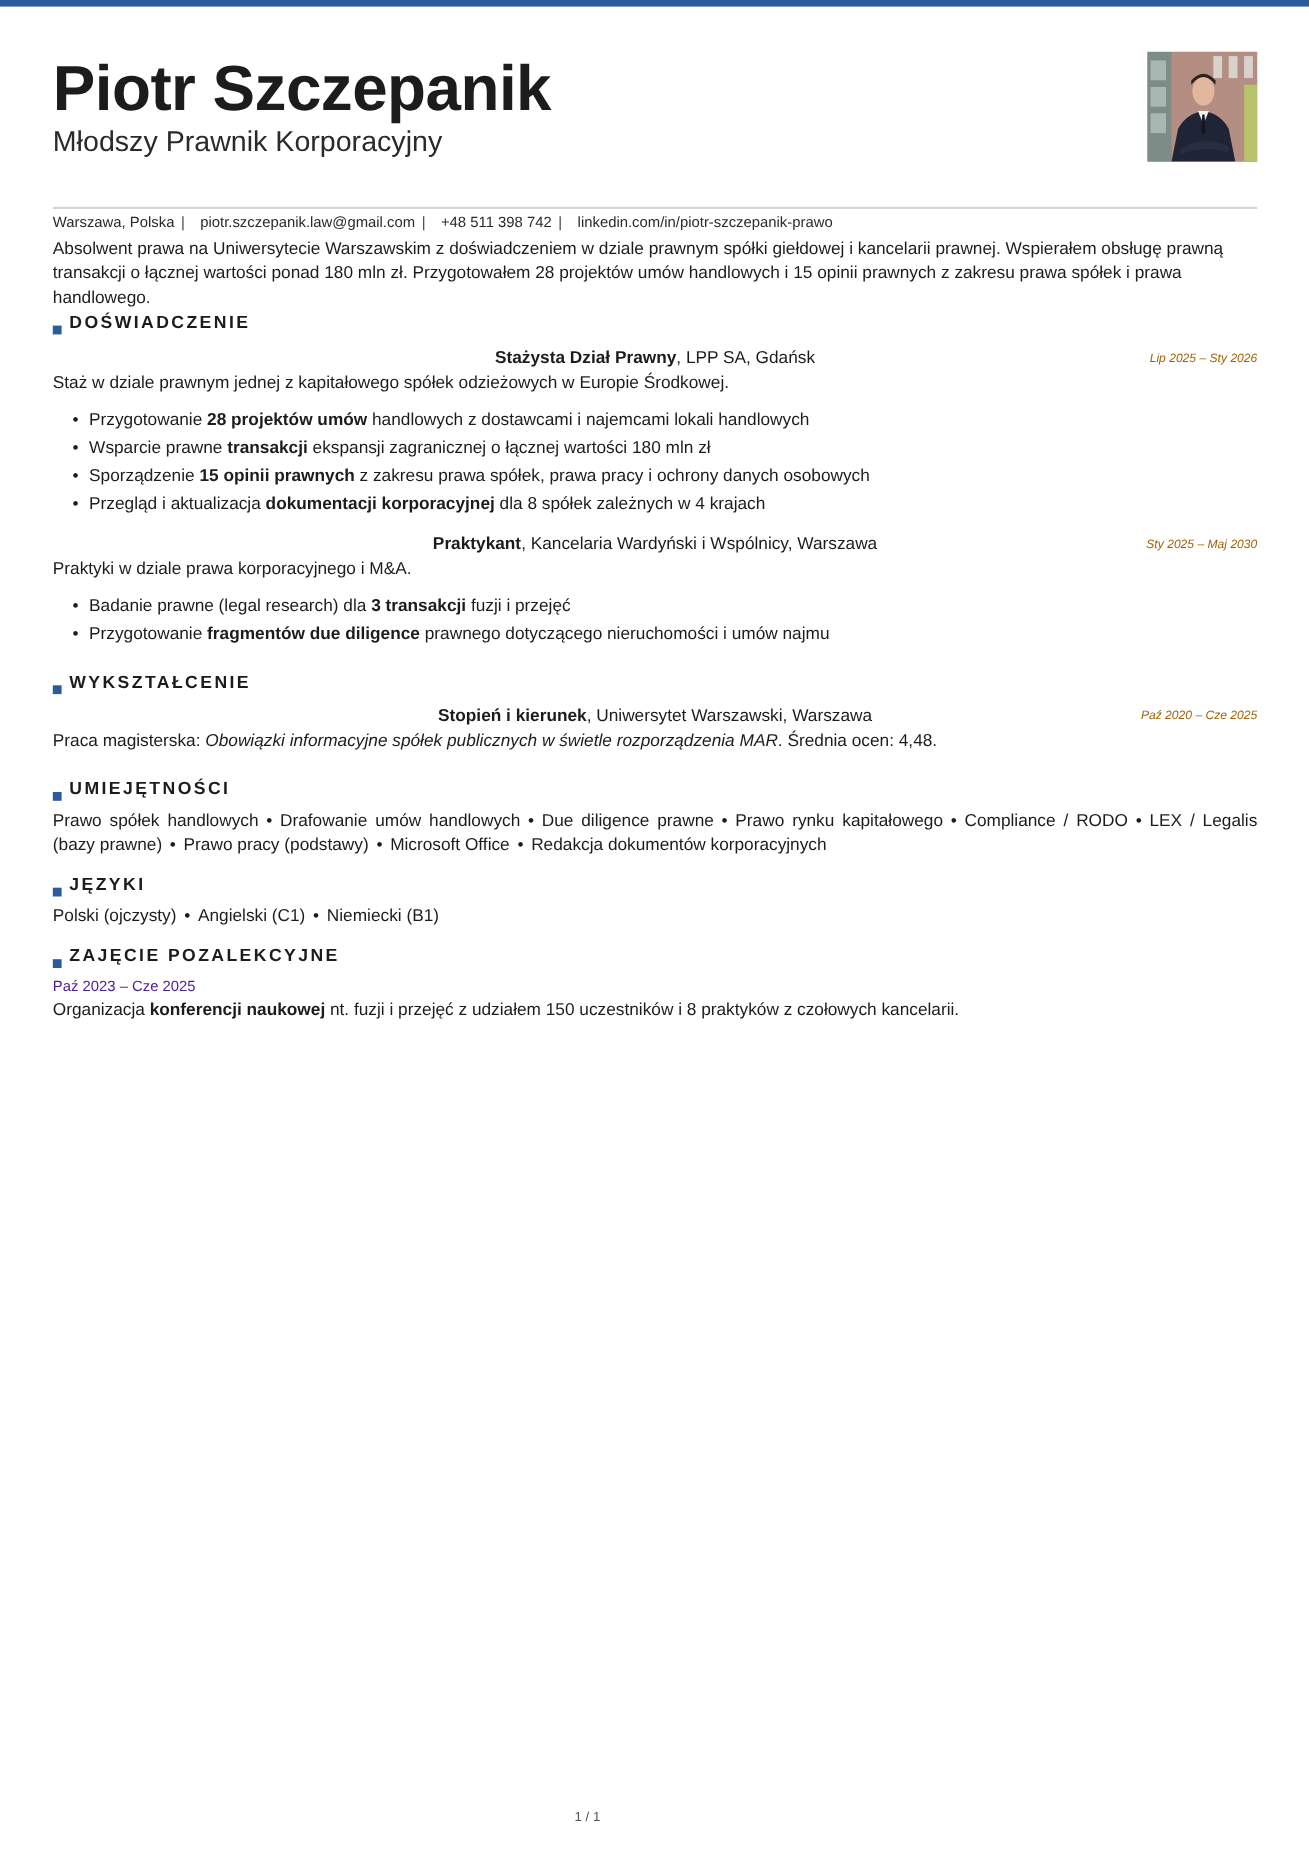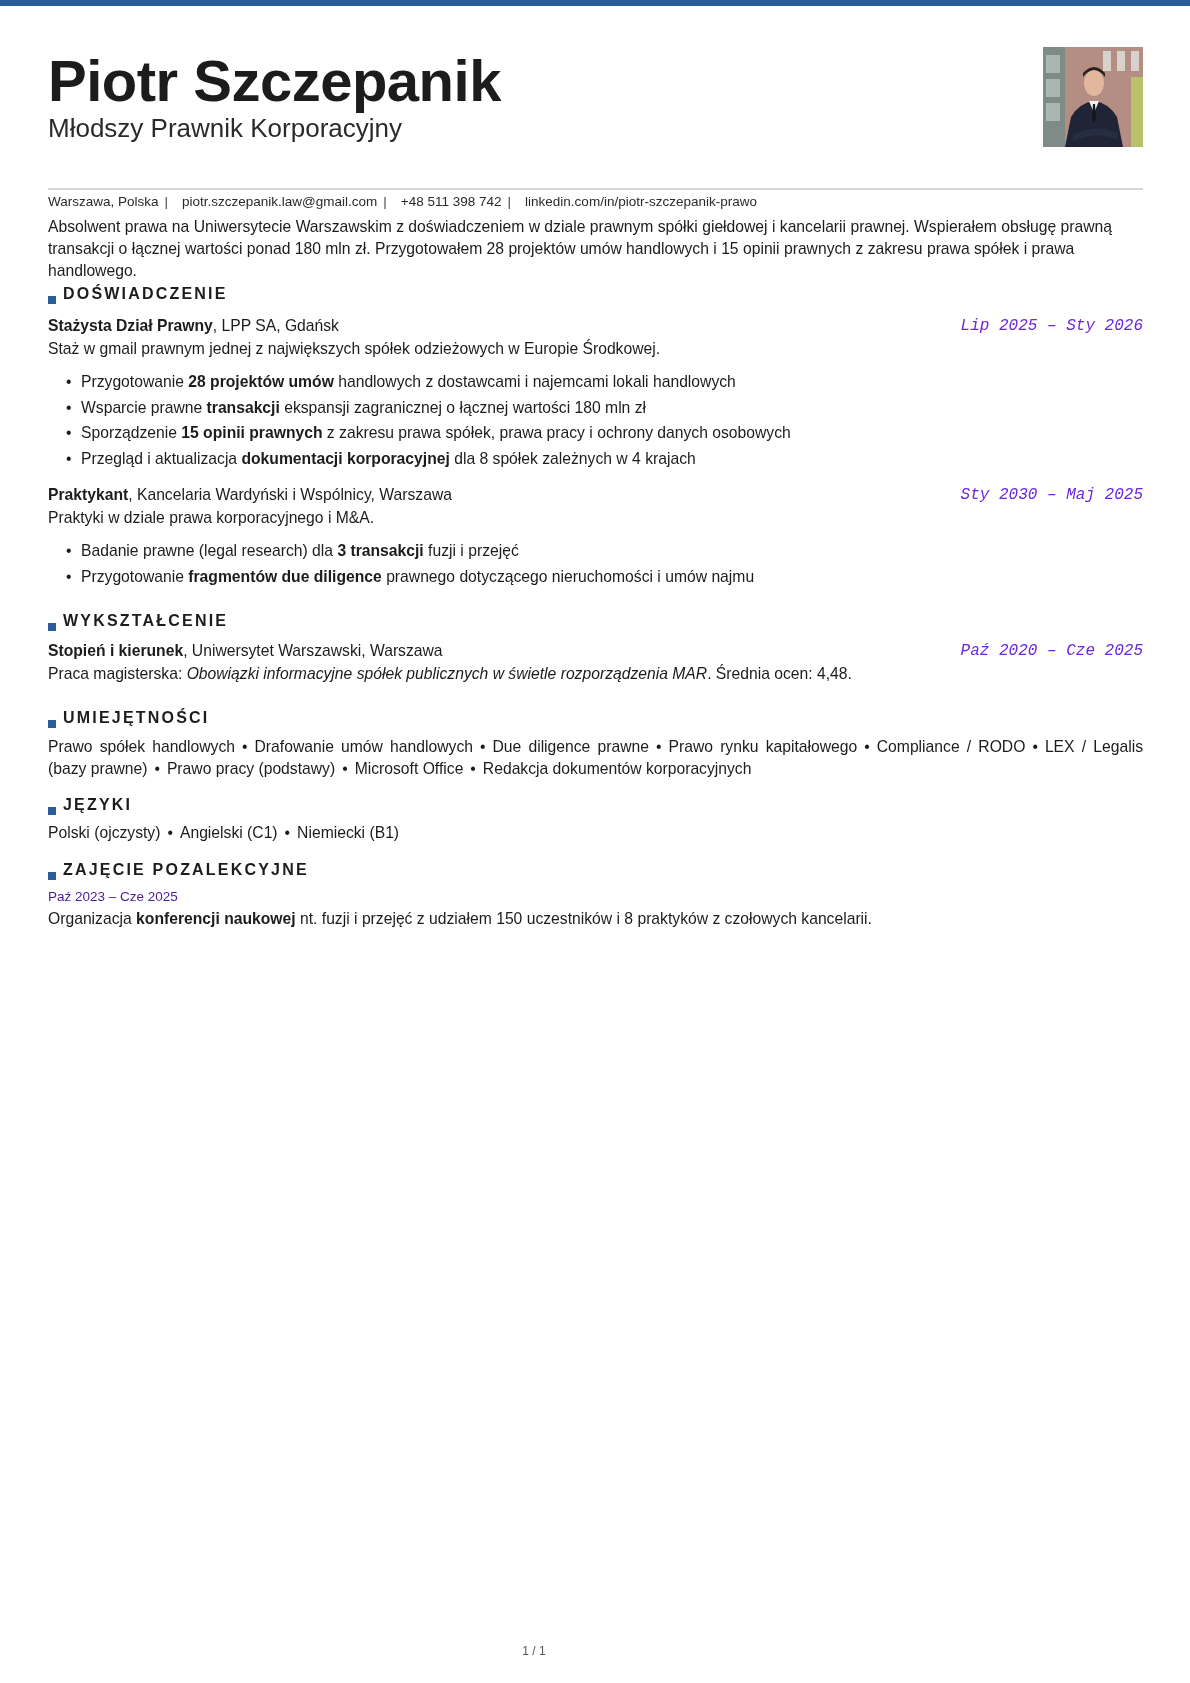--- a/index.html
+++ b/index.html
@@ -16,23 +16,23 @@
   .contacts .c-item { display: inline-block; }
   .contacts .sep { display: inline-block; margin: 0 14px 0 6px; color: #444; }
   .photo { position: absolute; left: 995px; top: 47px; width: 100px; height: 100px; overflow: hidden; background: #b9a59a; }
   .rule { position: absolute; left: 0; top: 188px; width: 1095px; height: 2px; background: #d6d6d6; }
 
   .summary { position: absolute; left: 0; top: 200px; width: 1095px; font-size: 15.7px; line-height: 22px; color: #1c1c1c; margin-top: 16px; }
 
   .sec-head { position: absolute; left: 0; display: flex; align-items: flex-end; font-size: 16px; font-weight: 700; letter-spacing: 2.2px; color: #1c1c1c; line-height: 20px; }
   .sec-head .sq { width: 8px; height: 8px; background: #2b5c9a; margin-right: 7px; flex: none; }
 
-  .row { position: absolute; left: 0; width: 1095px; font-size: 15.7px; line-height: 22px; }
+  .row { position: absolute; left: 0; width: 1095px; font-size: 15.7px; line-height: 22px; text-align: center; }
   .row b { font-weight: 700; }
-  .date { position: absolute; right: 0; top: 0; font-style: italic; font-size: 16px; color: #6d28d9; font-family: Liberation Mono, monospace; }
+  .date { position: absolute; right: 0; top: 0; font-style: italic; font-size: 11px; color: #a16207; }
   .line { position: absolute; left: 0; font-size: 15.7px; line-height: 22px; white-space: nowrap; }
   ul.bullets { position: absolute; left: 0; margin: 0; padding: 0 0 0 33px; list-style: none; font-size: 15.7px; }
   ul.bullets li { position: relative; line-height: 25.5px; white-space: nowrap; }
   ul.bullets li::before { content: "•"; position: absolute; left: -15px; top: 0; }
   .inline-list { position: absolute; left: 0; width: 1095px; font-size: 15.7px; line-height: 21.5px; text-align: justify; }
   .dot { margin: 0 7px; }
   .small-date { position: absolute; left: 0; font-size: 13.5px; color: #4c1d95; }
   .pager { position: absolute; left: 0; width: 1068px; top: 1644px; text-align: center; font-size: 12px; color: #555; }
 </style>
 </head>
@@ -81,31 +81,31 @@
 
   <div class="sec-head" style="top:284px">
     <span class="sq"></span>
     <span>DOŚWIADCZENIE</span>
   </div>
 
   <div class="row" style="top:315px">
     <b>Stażysta Dział Prawny</b><span>, LPP SA, Gdańsk</span>
     <span class="date">Lip 2025 – Sty 2026</span>
   </div>
-  <div class="line" style="top:338px">Staż w gmail prawnym jednej z największych spółek odzieżowych w Europie Środkowej.</div>
+  <div class="line" style="top:338px">Staż w dziale prawnym jednej z kapitałowego spółek odzieżowych w Europie Środkowej.</div>
   <ul class="bullets" style="top:369px">
     <li><span>Przygotowanie </span><b>28 projektów umów</b><span> handlowych z dostawcami i najemcami lokali handlowych</span></li>
     <li><span>Wsparcie prawne </span><b>transakcji</b><span> ekspansji zagranicznej o łącznej wartości 180 mln zł</span></li>
     <li><span>Sporządzenie </span><b>15 opinii prawnych</b><span> z zakresu prawa spółek, prawa pracy i ochrony danych osobowych</span></li>
     <li><span>Przegląd i aktualizacja </span><b>dokumentacji korporacyjnej</b><span> dla 8 spółek zależnych w 4 krajach</span></li>
   </ul>
 
   <div class="row" style="top:484px">
     <b>Praktykant</b><span>, Kancelaria Wardyński i Wspólnicy, Warszawa</span>
-    <span class="date">Sty 2030 – Maj 2025</span>
+    <span class="date">Sty 2025 – Maj 2030</span>
   </div>
   <div class="line" style="top:507px">Praktyki w dziale prawa korporacyjnego i M&amp;A.</div>
   <ul class="bullets" style="top:538px">
     <li><span>Badanie prawne (legal research) dla </span><b>3 transakcji</b><span> fuzji i przejęć</span></li>
     <li><span>Przygotowanie </span><b>fragmentów due diligence</b><span> prawnego dotyczącego nieruchomości i umów najmu</span></li>
   </ul>
 
   <div class="sec-head" style="top:611px">
     <span class="sq"></span>
     <span>WYKSZTAŁCENIE</span>

